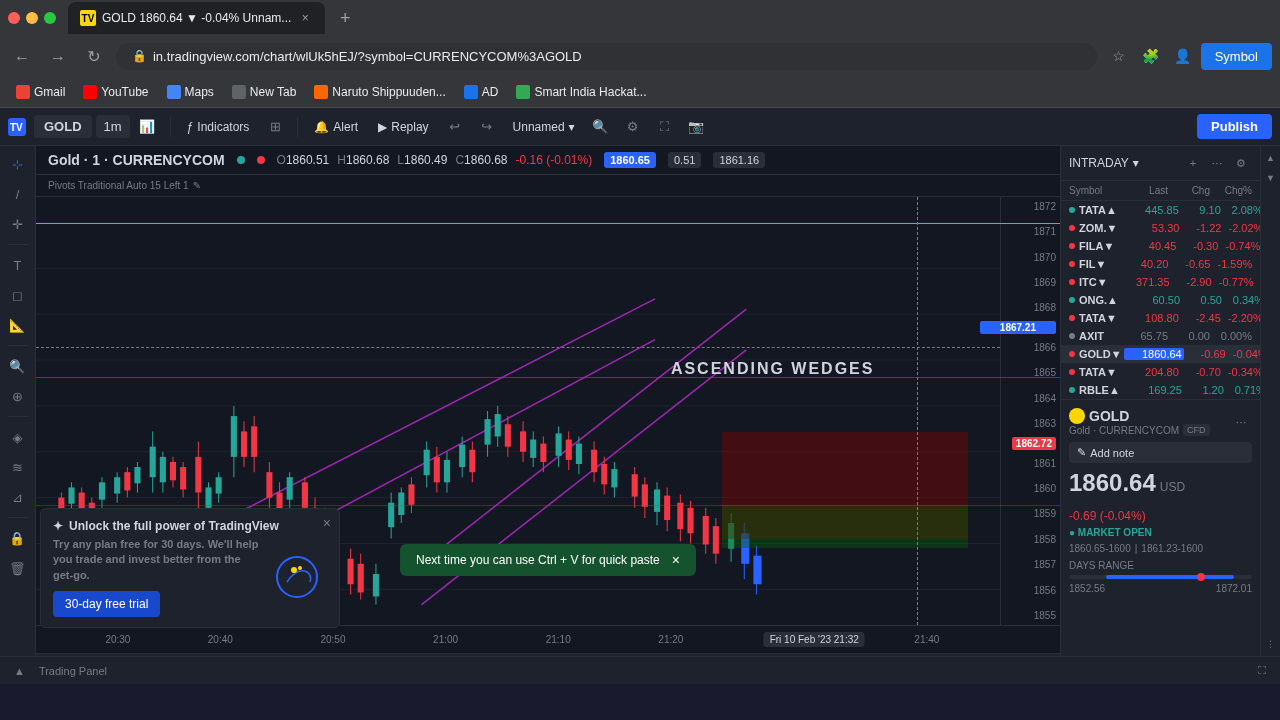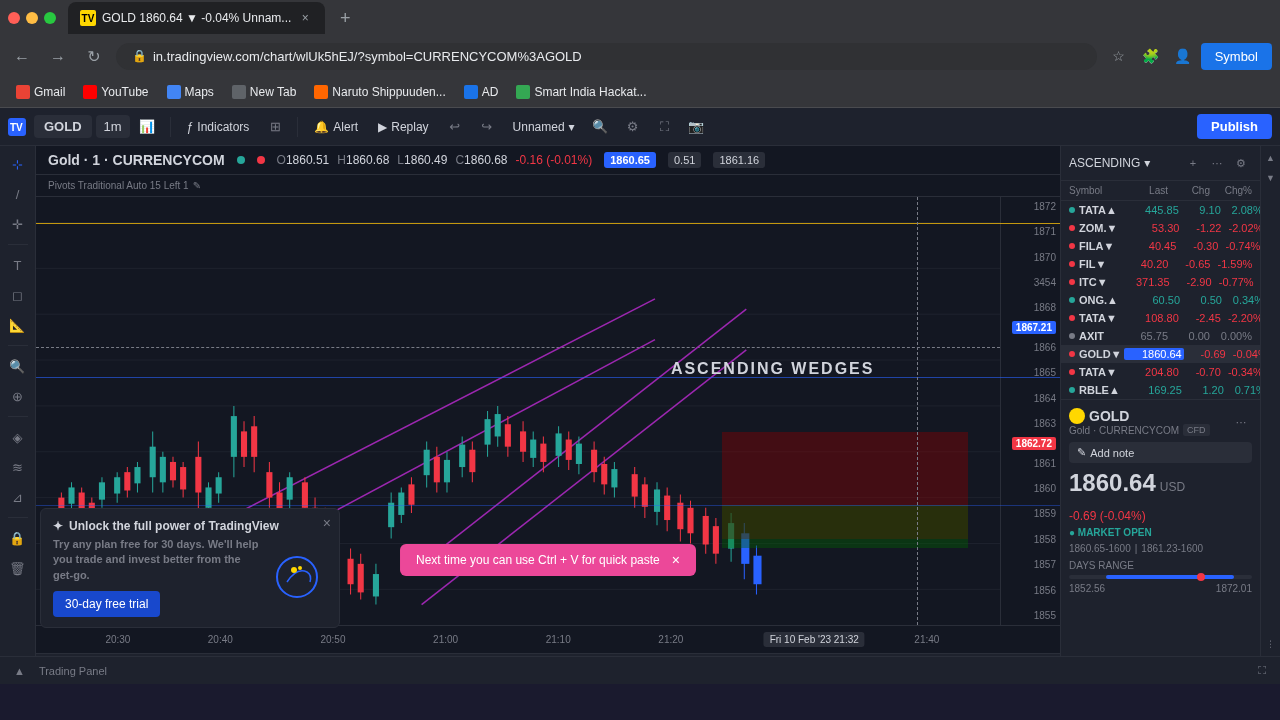--- a/index.html
+++ b/index.html
@@ -118,21 +118,21 @@
     .market-open { color: #26a69a; font-size: 10px; font-weight: 600; }
     .price-range-info { font-size: 10px; color: #787b86; display: flex; gap: 4px; flex-wrap: wrap; margin-top: 4px; }
     .days-range { margin-top: 6px; }
     .dr-label { font-size: 10px; color: #787b86; margin-bottom: 2px; }
     .dr-bar { height: 4px; background: #2a2e39; border-radius: 2px; position: relative; margin: 4px 0; }
     .dr-fill { position: absolute; left: 20%; right: 10%; height: 4px; background: #2962ff; border-radius: 2px; }
     .dr-dot { position: absolute; width: 8px; height: 8px; background: #f23645; border-radius: 50%; top: -2px; left: 70%; }
     .dr-values { display: flex; justify-content: space-between; font-size: 10px; color: #787b86; }
 
     
-    .toast { position: absolute; bottom: 80px; left: 50%; transform: translateX(-50%); background: #ec4899; color: white; padding: 8px 16px; border-radius: 6px; font-size: 12px; display: flex; align-items: center; gap: 8px; z-index: 100; white-space: nowrap; }
+    .toast { position: absolute; bottom: 80px; left: 50%; transform: translateX(-50%); background: #14532d; color: white; padding: 8px 16px; border-radius: 6px; font-size: 12px; display: flex; align-items: center; gap: 8px; z-index: 100; white-space: nowrap; }
     .toast-close { cursor: pointer; font-size: 14px; margin-left: 4px; }
 
     
     .trial-banner { position: absolute; bottom: 24px; left: 0; width: 300px; background: #1e222d; border: 1px solid #2a2e39; border-radius: 6px; padding: 10px 12px; z-index: 50; margin: 4px; }
     .tb-close { position: absolute; top: 6px; right: 8px; cursor: pointer; color: #787b86; font-size: 14px; }
     .tb-title { font-size: 12px; font-weight: 600; color: #d1d4dc; margin-bottom: 4px; display: flex; align-items: center; gap: 6px; }
     .tb-text { font-size: 11px; color: #787b86; margin-bottom: 8px; line-height: 1.4; font-weight: bold; }
     .tb-btn { background: #1848cc; color: white; border: none; padding: 6px 12px; border-radius: 4px; font-size: 12px; cursor: pointer; }
 
     
@@ -493,24 +493,24 @@
           <line x1="698" y1="320" x2="698" y2="375" stroke="#2962ff" stroke-width="1"></line>
           <rect x="695" y="330" width="8" height="30" fill="#2962ff"></rect>
           <line x1="710" y1="342" x2="710" y2="390" stroke="#2962ff" stroke-width="1"></line>
           <rect x="707" y="352" width="8" height="28" fill="#2962ff"></rect>
         </svg>
 
         <div style="position:absolute;right:0;top:0;width:60px;height:100%;background:#131722;border-left:1px solid #2a2e39;display:flex;flex-direction:column;justify-content:space-between;padding:4px 4px;">
           <span class="price-tick">1872</span>
           <span class="price-tick">1871</span>
           <span class="price-tick">1870</span>
-          <span class="price-tick">3454</span>
+          <span class="price-tick">1869</span>
           <span class="price-tick">1868</span>
           <span style="position:relative;display:flex;align-items:center;justify-content:flex-end;">
-            <span style="position:absolute;right:0;background:#2962ff;color:white;padding:1px 4px;border-radius:2px;font-size:10px;font-weight:bold;z-index:10;">1867.21</span>
+            <span style="position:absolute;right:0;background:#2962ff;color:white;padding:1px 20px;border-radius:2px;font-size:10px;font-weight:bold;z-index:10;">1867.21</span>
           </span>
           <span class="price-tick">1866</span>
           <span class="price-tick">1865</span>
           <span class="price-tick">1864</span>
           <span class="price-tick">1863</span>
           <span style="position:relative;display:flex;align-items:center;justify-content:flex-end;">
             <span style="position:absolute;right:0;background:#f23645;color:white;padding:1px 4px;border-radius:2px;font-size:10px;font-weight:bold;z-index:10;">1862.72</span>
           </span>
           <span class="price-tick">1861</span>
           <span class="price-tick">1860</span>
@@ -564,21 +564,21 @@
           </div>
         </div>
       </div>
 
     </div>
 
     <div class="right-panel">
 
       <div class="rp-header">
         <div class="rp-title">
-          <span>ASCENDING</span>
+          <span>INTRADAY</span>
           <span>▾</span>
         </div>
         <div class="rp-actions">
           <div class="rp-icon">+</div>
           <div class="rp-icon">⋯</div>
           <div class="rp-icon">⚙</div>
         </div>
       </div>
 
       <div class="watchlist-header">

